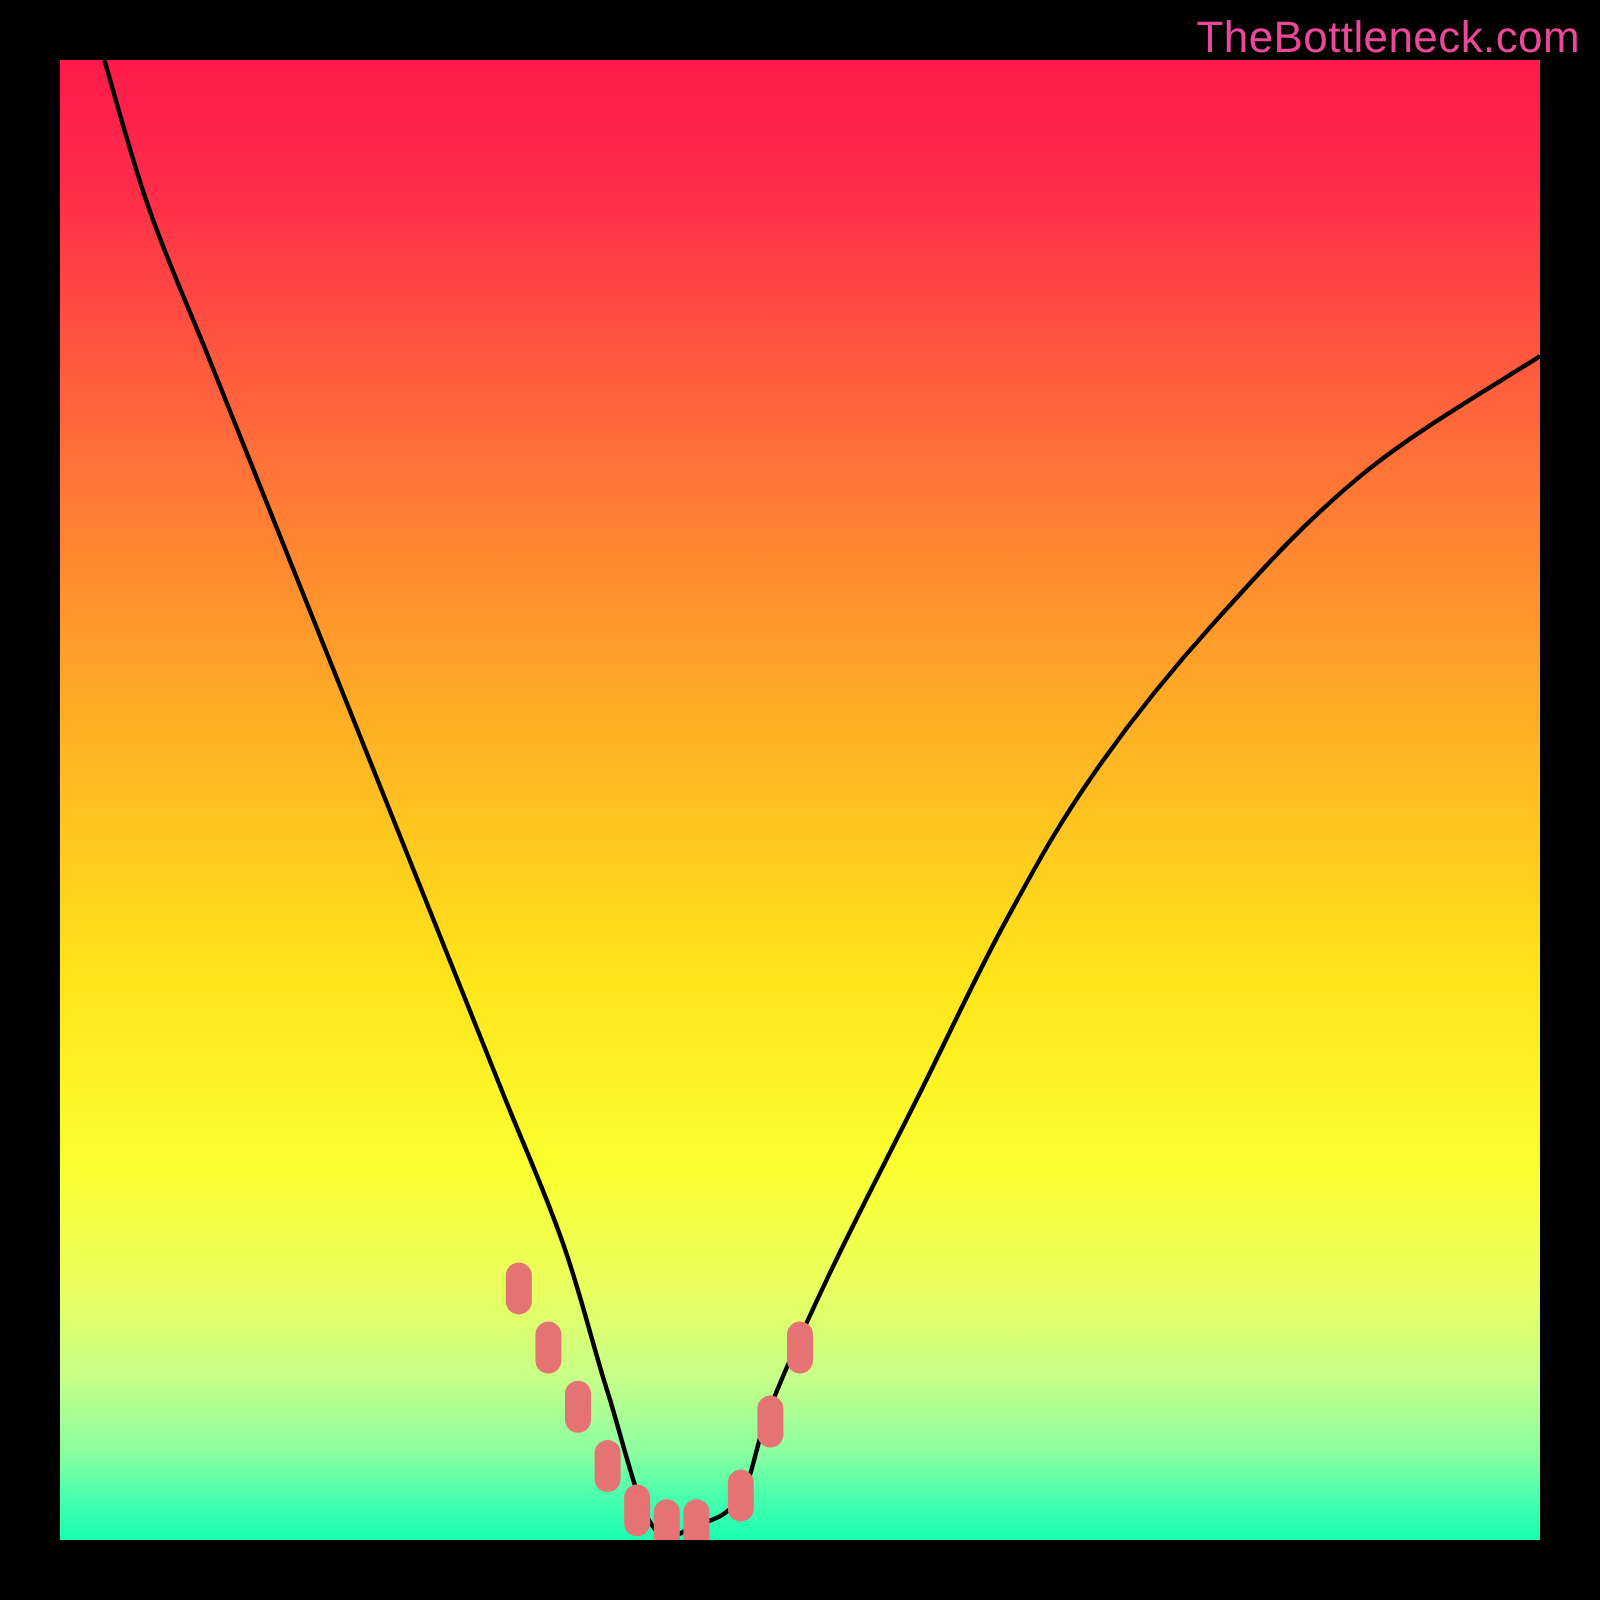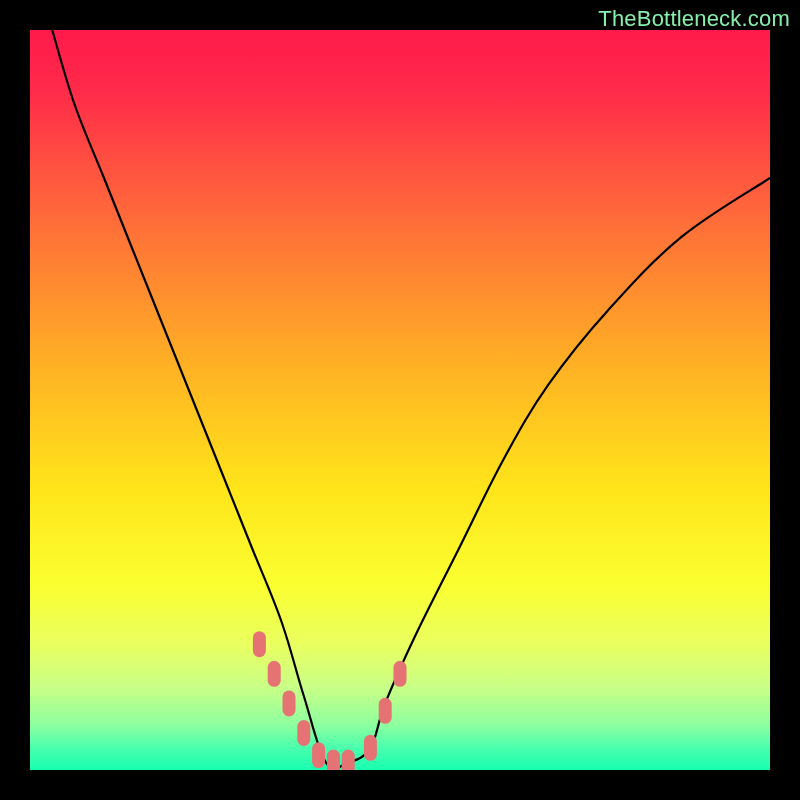--- a/index.html
+++ b/index.html
@@ -26,21 +26,21 @@
     position: absolute;
     inset: 0;
   }
   .watermark {
     position: absolute;
     top: 6px;
     right: 10px;
     font-family: Arial, Helvetica, sans-serif;
     font-size: 22px;
     font-weight: 500;
-    color: #86efac;
+    color: #ec4899;
     letter-spacing: 0.2px;
   }
 </style>
 </head>
 <body>
 
 <div class="frame">
   <div class="plot-area">
     <svg class="gradient" width="740" height="740" viewBox="0 0 740 740" preserveAspectRatio="none">
       <defs>

